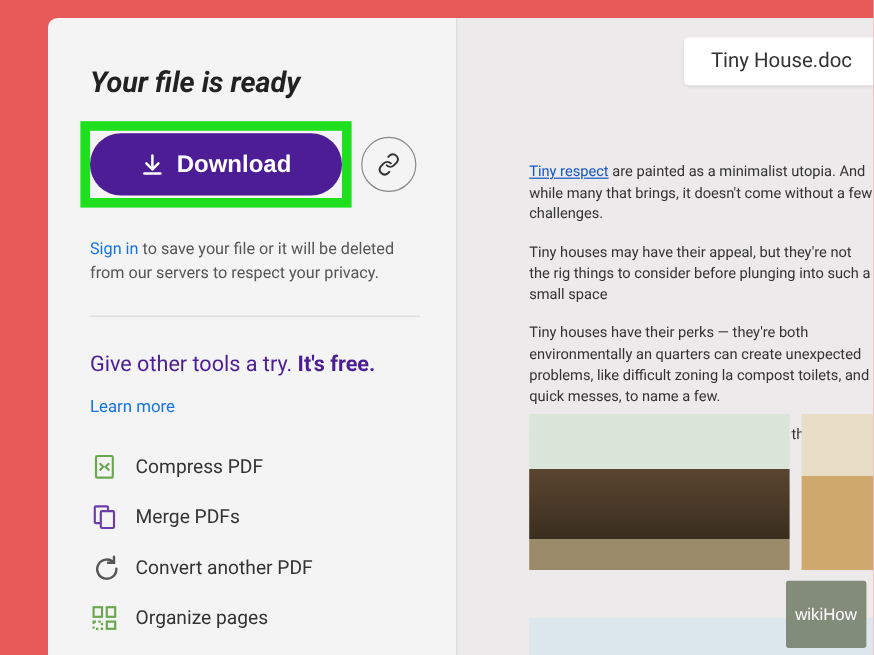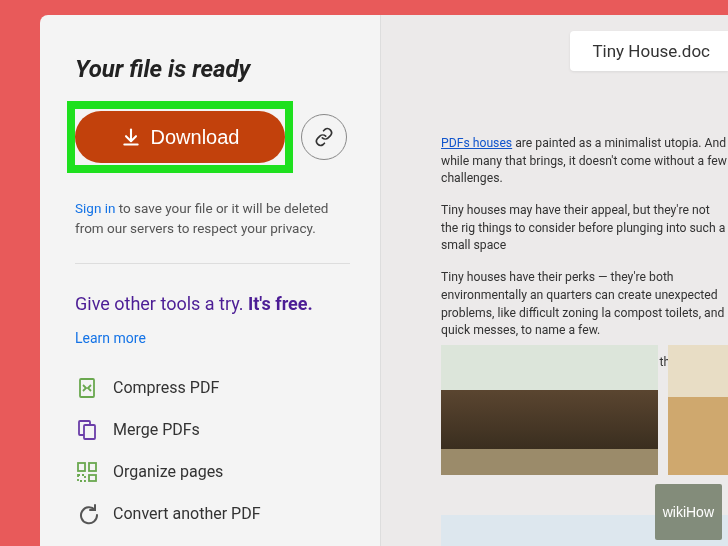--- a/index.html
+++ b/index.html
@@ -45,28 +45,28 @@
     position: absolute;
     top: -10px;
     left: -8px;
     width: 226px;
     height: 72px;
     border: 8px solid #1ee01e;
     pointer-events: none;
     z-index: 5;
   }
   .download-btn {
-    background: #c2410c;
+    background: #4c1d95;
     color: #fff;
     border: none;
     border-radius: 26px;
     height: 52px;
     width: 210px;
     font-size: 20px;
-    font-weight: 400;
+    font-weight: 700;
     display: flex;
     align-items: center;
     justify-content: center;
     gap: 10px;
     cursor: pointer;
   }
   .download-icon { width: 20px; height: 20px; }
   .link-circle {
     width: 46px;
     height: 46px;
@@ -240,45 +240,45 @@
         <span class="tool-icon">
           <svg viewBox="0 0 24 24" fill="none" stroke="#6a3da8" stroke-width="1.8">
               <rect x="4" y="3" width="11" height="14" rx="1"></rect>
               <rect x="9" y="7" width="11" height="14" rx="1" fill="#f4f4f4"></rect>
             </svg>
         </span>
         <span class="tool-label">Merge PDFs</span>
       </div>
       <div class="tool-item">
         <span class="tool-icon">
+          <svg viewBox="0 0 24 24" fill="none" stroke="#555" stroke-width="2" stroke-linecap="round">
+              <path d="M20 8a8 8 0 1 0 2 5"></path>
+              <path d="M20 3v5h-5"></path>
+            </svg>
+        </span>
+        <span class="tool-label">Convert another PDF</span>
+      </div>
+      <div class="tool-item">
+        <span class="tool-icon">
           <svg viewBox="0 0 24 24" fill="none" stroke="#6aa84f" stroke-width="1.8">
               <rect x="3" y="3" width="7" height="8"></rect>
               <rect x="14" y="3" width="7" height="8"></rect>
               <rect x="3" y="15" width="7" height="6" stroke-dasharray="2 2"></rect>
               <rect x="14" y="15" width="7" height="6"></rect>
             </svg>
         </span>
         <span class="tool-label">Organize pages</span>
       </div>
-      <div class="tool-item">
-        <span class="tool-icon">
-          <svg viewBox="0 0 24 24" fill="none" stroke="#555" stroke-width="2" stroke-linecap="round">
-              <path d="M20 8a8 8 0 1 0 2 5"></path>
-              <path d="M20 3v5h-5"></path>
-            </svg>
-        </span>
-        <span class="tool-label">Convert another PDF</span>
-      </div>
     </div>
   </div>
 
   <div class="preview">
     <div class="doc-tab">Tiny House.doc</div>
     <div class="doc-body">
-      <p><a class="doc-link">PDFs houses</a><span> are painted as a minimalist utopia. And while many that brings, it doesn't come without a few challenges.</span></p>
+      <p><a class="doc-link">Tiny respect</a><span> are painted as a minimalist utopia. And while many that brings, it doesn't come without a few challenges.</span></p>
       <p>Tiny houses may have their appeal, but they're not the rig things to consider before plunging into such a small space</p>
       <p>Tiny houses have their perks — they're both environmentally an quarters can create unexpected problems, like difficult zoning la compost toilets, and quick messes, to name a few.</p>
       <p>So what does the reality look like versus the perception? H</p>
       <p class="indent">tiny home —</p>
     </div>
     <div class="img-grid">
       <div class="doc-img i1"></div>
       <div class="doc-img i2"></div>
     </div>
     <div class="doc-img2-row">

